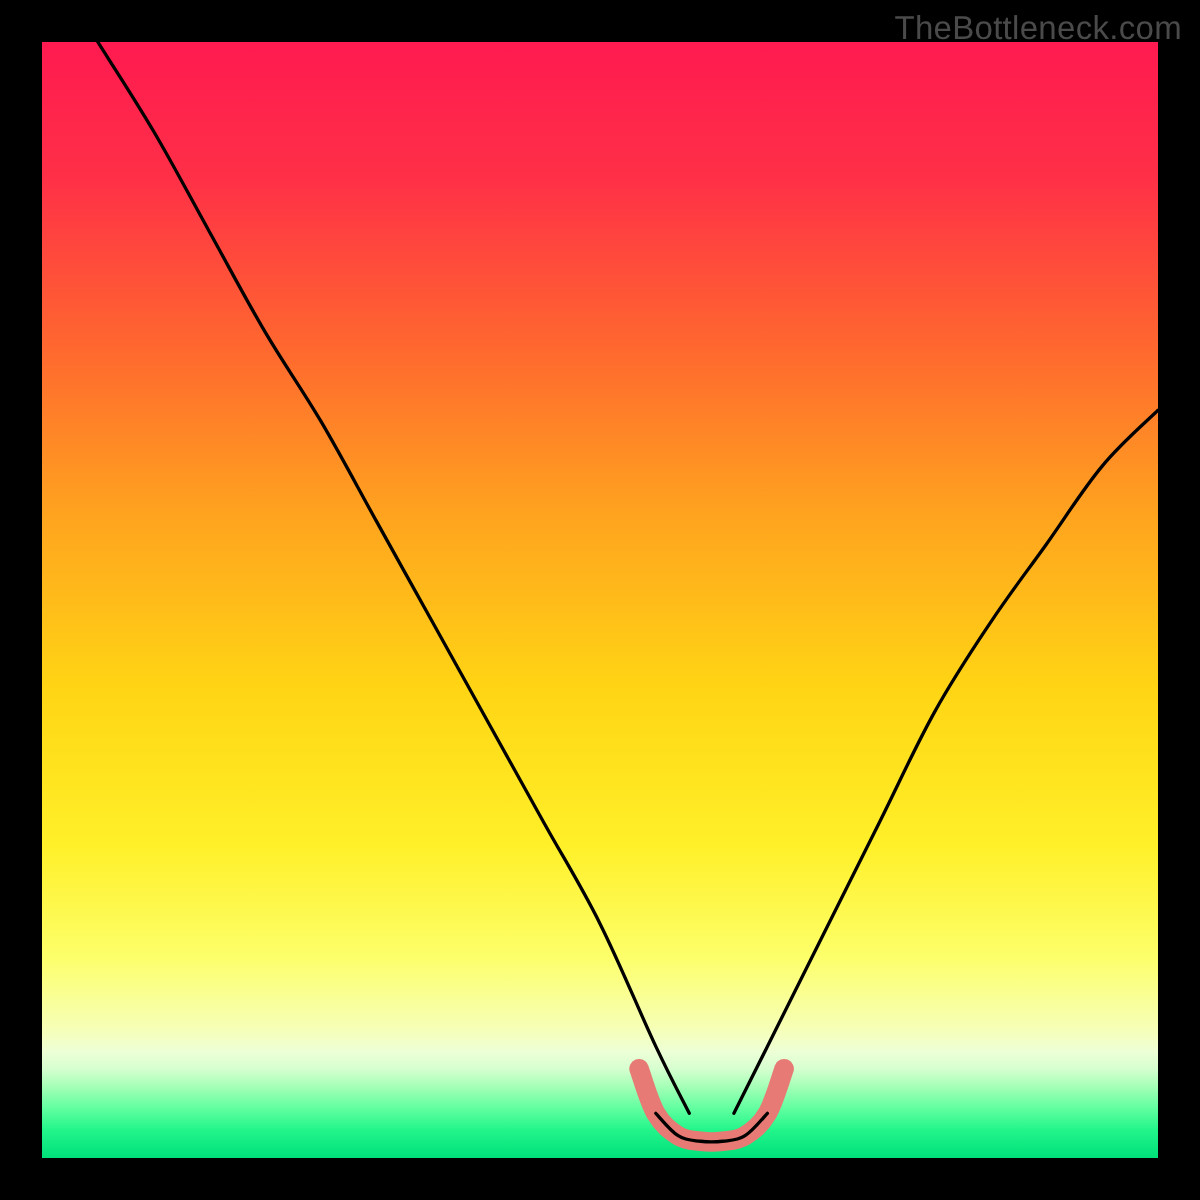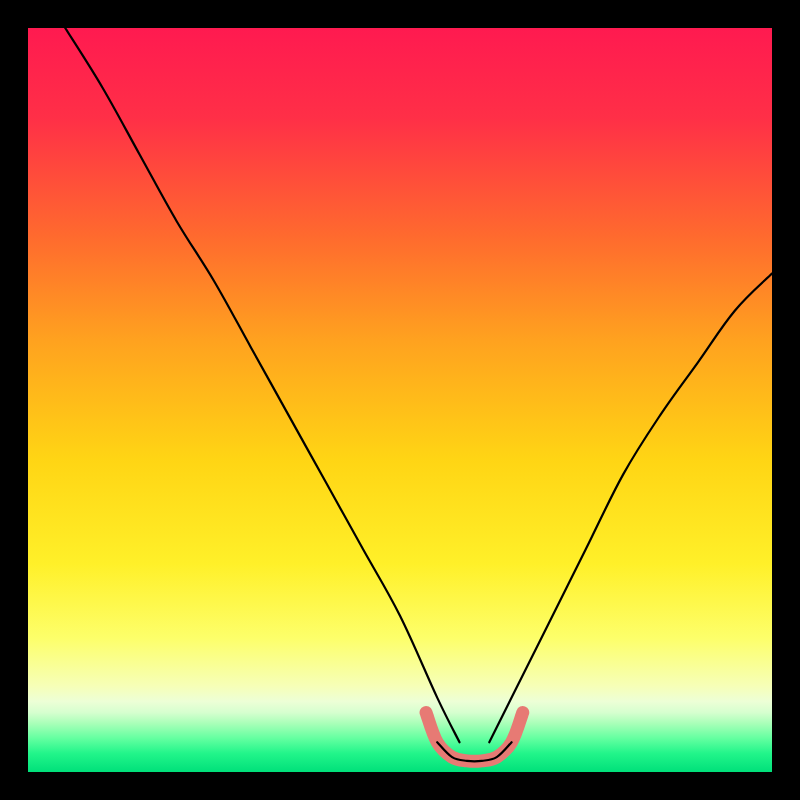--- a/index.html
+++ b/index.html
@@ -84,14 +84,15 @@
 
     <svg class="curve" viewBox="0 0 744 744" preserveAspectRatio="none">
       <path id="highlight-path" fill="none" stroke="#e77a74" stroke-width="13" stroke-linecap="round" stroke-linejoin="round" d="M 398.04 684.48 C 400.0488 689.8368, 404.5128 706.2048, 409.20000000000005 714.24 C 413.88720000000006 722.2752, 418.7232 725.772, 424.08 729.12 C 429.43679999999995 732.468, 433.60319999999996 732.1704, 438.96 732.84 C 444.3168 733.5096000000001, 448.48319999999995 733.5096000000001, 453.84 732.84 C 459.1968 732.1704, 463.3632 732.468, 468.72 729.12 C 474.07680000000005 725.772, 478.9128 722.2752, 483.6 714.24 C 488.28720000000004 706.2048, 492.75120000000004 689.8368, 494.76000000000005 684.48"></path>
       <path id="curve-left" fill="none" stroke="#000" stroke-width="2.2" stroke-linecap="round" d="M 37.2 0 C 43.896 10.713599999999996, 61.00800000000001 36.75359999999998, 74.4 59.51999999999998 C 87.792 82.28639999999999, 98.208 102.37440000000001, 111.6 126.48000000000002 C 124.99199999999999 150.58560000000003, 135.40800000000002 170.67360000000005, 148.8 193.44000000000005 C 162.192 216.20640000000006, 172.608 230.19359999999998, 186 252.95999999999998 C 199.392 275.72639999999996, 209.808 295.81440000000003, 223.2 319.92 C 236.59199999999998 344.0256, 247.00799999999998 362.7744, 260.4 386.88 C 273.792 410.9856, 284.208 429.7344, 297.6 453.84 C 310.992 477.94559999999996, 321.408 496.6944, 334.8 520.8 C 348.192 544.9055999999999, 358.608 560.976, 372 587.76 C 385.392 614.544, 398.48640000000006 646.8336, 409.20000000000005 669.6 C 419.91360000000003 692.3664, 427.50239999999997 706.2048, 431.52 714.24"></path>
       <path id="curve-right" fill="none" stroke="#000" stroke-width="2.2" stroke-linecap="round" d="M 461.28 714.24 C 465.2976 706.2048, 472.88640000000004 691.0272, 483.6 669.6 C 494.3136 648.1728, 507.40799999999996 621.984, 520.8 595.2 C 534.192 568.416, 544.608 547.584, 558 520.8 C 571.392 494.01599999999996, 581.808 470.50559999999996, 595.2 446.4 C 608.5920000000001 422.2944, 619.008 406.968, 632.4 386.88 C 645.7919999999999 366.792, 656.2080000000001 353.54879999999997, 669.6 334.79999999999995 C 682.992 316.05119999999994, 693.4079999999999 298.79040000000003, 706.8 282.72 C 720.192 266.6496, 737.304 252.21599999999998, 744 245.51999999999998"></path>
       <path id="curve-flat" fill="none" stroke="#000" stroke-width="2.2" stroke-linecap="round" d="M 409.20000000000005 714.24 C 411.87840000000006 716.9184, 418.7232 725.772, 424.08 729.12 C 429.43679999999995 732.468, 433.60319999999996 732.1704, 438.96 732.84 C 444.3168 733.5096000000001, 448.48319999999995 733.5096000000001, 453.84 732.84 C 459.1968 732.1704, 463.3632 732.468, 468.72 729.12 C 474.07680000000005 725.772, 480.9216 716.9184, 483.6 714.24"></path>
     </svg>
 
   </div>
 
+  <div class="watermark">TheBottleneck.com</div>
 
 </div>
 
 </body></html>

